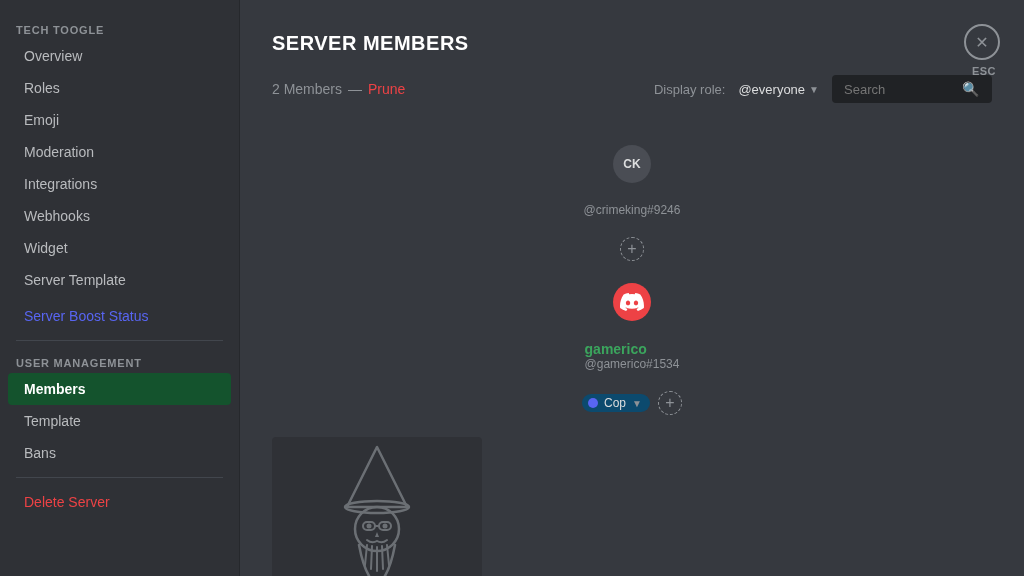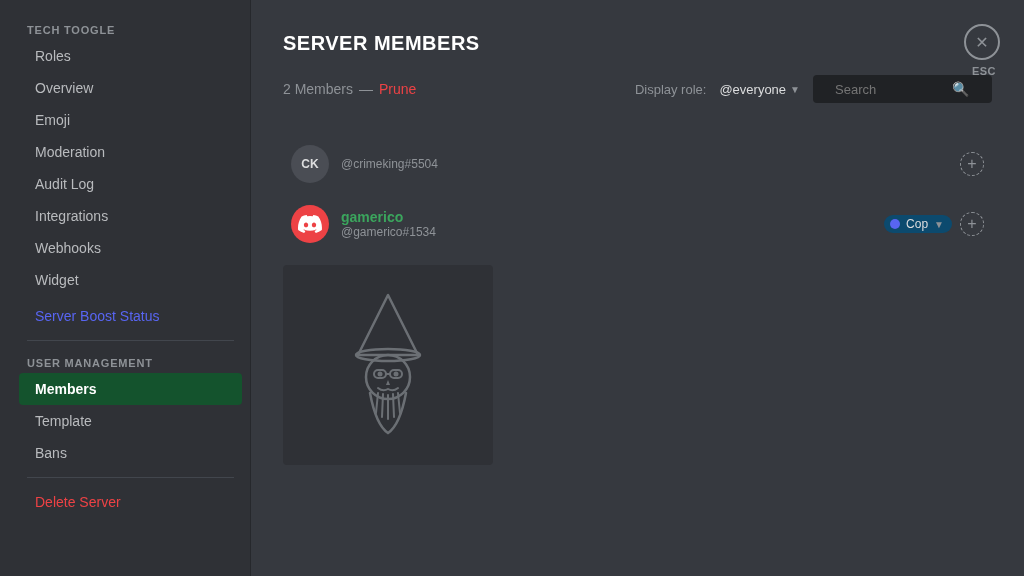--- a/index.html
+++ b/index.html
@@ -14,21 +14,20 @@
     }
 
     
     .sidebar {
       width: 240px;
       min-width: 240px;
       background: #2f3136;
       padding: 16px 0;
       overflow-y: auto;
       border-right: 1px solid #26282c;
-      margin-left: 11px;
     }
 
     .sidebar-section-title {
       font-size: 11px;
       font-weight: 700;
       color: #8e9297;
       text-transform: uppercase;
       letter-spacing: 0.8px;
       padding: 8px 16px 4px 16px;
       margin-top: 8px;
@@ -168,23 +167,23 @@
       color: #dcddde;
       font-size: 13px;
       cursor: pointer;
     }
 
     .search-box {
       display: flex;
       align-items: center;
       background: #202225;
       border-radius: 4px;
-      padding: 6px 22px;
+      padding: 6px 12px;
       gap: 6px;
-      width: 179px;
+      width: 160px;
     }
 
     .search-box input {
       background: transparent;
       border: none;
       outline: none;
       color: #dcddde;
       font-size: 13px;
       width: 100%;
     }
@@ -199,21 +198,22 @@
       display: flex;
       flex-direction: column;
       gap: 2px;
     }
 
     .member-row {
       display: flex;
       align-items: center;
       padding: 10px 8px;
       border-radius: 4px;
-      gap: 12px;
+      gap: 20px;
+      flex-direction: column;
     }
 
     .member-avatar {
       width: 38px;
       height: 38px;
       border-radius: 50%;
       display: flex;
       align-items: center;
       justify-content: center;
       font-size: 13px;
@@ -313,42 +313,42 @@
     }
   </style>
 </head>
 <body>
 
 <div class="sidebar">
   <div class="sidebar-server-name">TECH TOOGLE</div>
 
   <div id="sidebar-main-items">
       <div class="sidebar-item">
+        <span>Overview</span>
+      </div>
+      <div class="sidebar-item">
         <span>Roles</span>
       </div>
       <div class="sidebar-item">
-        <span>Overview</span>
-      </div>
-      <div class="sidebar-item">
         <span>Emoji</span>
       </div>
       <div class="sidebar-item">
         <span>Moderation</span>
       </div>
       <div class="sidebar-item">
-        <span>Audit Log</span>
-      </div>
-      <div class="sidebar-item">
         <span>Integrations</span>
       </div>
       <div class="sidebar-item">
         <span>Webhooks</span>
       </div>
       <div class="sidebar-item">
         <span>Widget</span>
+      </div>
+      <div class="sidebar-item">
+        <span>Server Template</span>
       </div>
     </div>
 
   <div class="sidebar-item highlight-blue">
     <span>Server Boost Status</span>
   </div>
 
   <div class="sidebar-divider"></div>
 
   <div class="sidebar-section-title">USER MANAGEMENT</div>
@@ -396,21 +396,21 @@
         <input type="text" placeholder="Search" style="">
         <span class="search-icon">🔍</span>
       </div>
     </div>
   </div>
 
   <div class="member-list" id="member-list">
       <div class="member-row">
         <div class="member-avatar" style="background: rgb(74, 77, 84); font-size: 12px; font-weight: 700; color: rgb(220, 221, 222);">CK</div>
         <div class="member-info">
-          <div class="member-tag">@crimeking#5504</div>
+          <div class="member-tag">@crimeking#9246</div>
         </div>
         <div class="member-actions">
           <button class="add-role-btn">+</button>
         </div>
       </div>
       <div class="member-row">
         <div class="member-avatar" style="background: rgb(237, 66, 69);">
           <svg width="24" height="18" viewBox="0 0 24 18" fill="white" xmlns="http://www.w3.org/2000/svg">
         <path d="M20.317 1.492C18.77.767 17.147.276 15.43.043a.07.07 0 0 0-.073.035c-.21.375-.444.864-.608 1.25a18.566 18.566 0 0 0-5.487 0 12.36 12.36 0 0 0-.617-1.25.071.071 0 0 0-.073-.035C6.848.276 5.225.767 3.677 1.492a.064.064 0 0 0-.03.025C.533 6.055-.32 10.491.099 14.873a.079.079 0 0 0 .03.054 20.162 20.162 0 0 0 5.993 2.98.07.07 0 0 0 .076-.026c.462-.62.874-1.275 1.226-1.963.022-.041.002-.09-.042-.105a13.275 13.275 0 0 1-1.872-.878.07.07 0 0 1-.007-.117c.126-.093.252-.19.372-.287a.068.068 0 0 1 .07-.01c3.928 1.764 8.18 1.764 12.061 0a.068.068 0 0 1 .071.009c.12.098.246.195.373.288a.07.07 0 0 1-.006.117c-.598.344-1.22.635-1.873.877a.07.07 0 0 0-.041.107c.36.687.772 1.341 1.225 1.962a.07.07 0 0 0 .076.027 20.096 20.096 0 0 0 6.002-2.98.07.07 0 0 0 .029-.053c.5-5.094-.838-9.52-3.549-13.356a.053.053 0 0 0-.028-.026zM8.02 12.278c-1.183 0-2.157-1.067-2.157-2.38 0-1.312.956-2.379 2.157-2.379 1.21 0 2.176 1.076 2.157 2.38 0 1.312-.956 2.379-2.157 2.379zm7.975 0c-1.183 0-2.157-1.067-2.157-2.38 0-1.312.955-2.379 2.157-2.379 1.21 0 2.176 1.076 2.157 2.38 0 1.312-.946 2.379-2.157 2.379z"></path>
       </svg>

